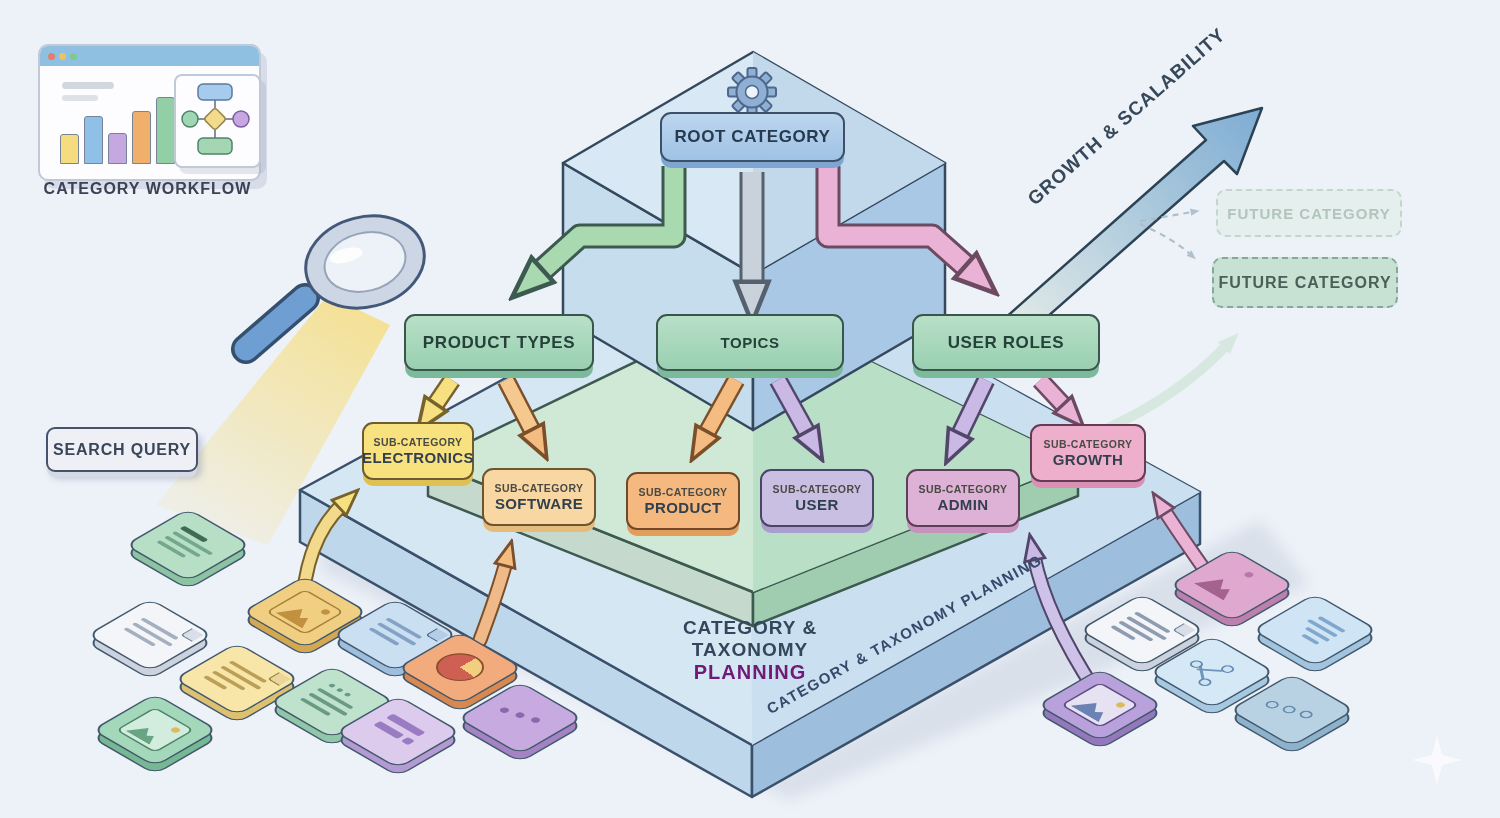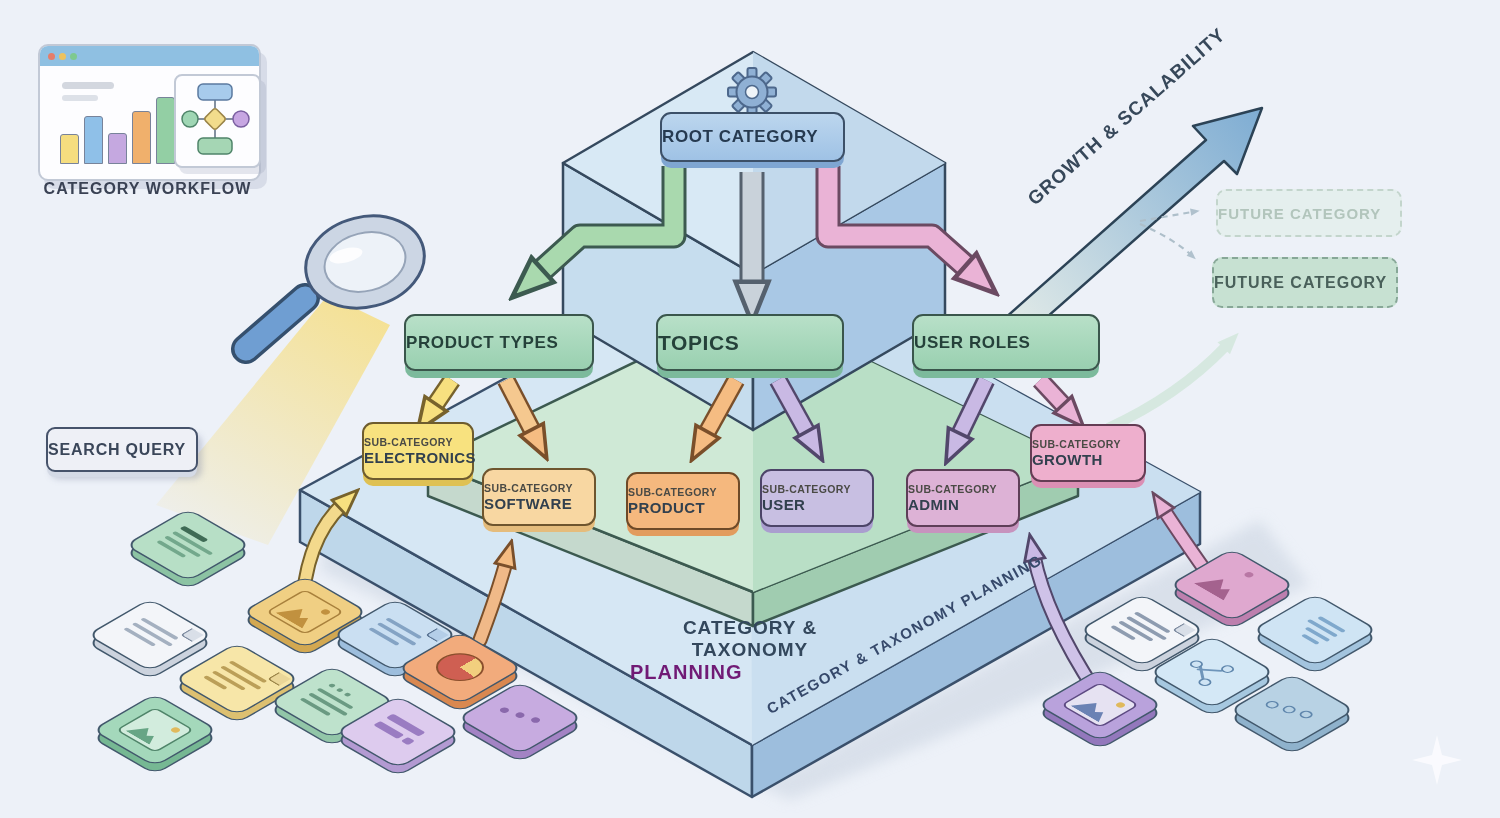--- a/index.html
+++ b/index.html
@@ -1,19 +1,19 @@
 <!DOCTYPE html>
 <html><head>
 <meta charset="utf-8">
 <style>
   html,body{margin:0;padding:0;background:#edf1f8;}
   #stage{position:relative;width:1500px;height:818px;overflow:hidden;background:#edf1f8;
          font-family:"Liberation Sans",sans-serif;}
   #scene{position:absolute;left:0;top:0;}
-  .lbl{position:absolute;display:flex;flex-direction:column;align-items:flex-start;justify-content:center;
+  .lbl{position:absolute;display:flex;flex-direction:column;align-items:center;justify-content:center;
        text-align:center;box-sizing:border-box;}
   .box3d{border:2px solid #3c5068;border-radius:11px;box-shadow:0 7px 0 -1px rgba(70,90,110,.35);}
   .node-title{font-weight:bold;color:#263a50;letter-spacing:.6px;}
   .subtag{font-weight:bold;font-size:10.5px;letter-spacing:.4px;color:#4a4a45;}
   .subname{font-weight:bold;font-size:15px;letter-spacing:.4px;color:#32404e;margin-top:1px;}
   .rot{transform-origin:left bottom;white-space:nowrap;}
   
   .tile{position:absolute;width:90px;height:90px;}
   .t-b,.t-t{position:absolute;inset:0;border:2px solid #42586c;border-radius:15px;
             transform:scaleY(.58) rotate(45deg);}
@@ -343,21 +343,21 @@
      clip-path:polygon(50% 0,60% 40%,100% 50%,60% 60%,50% 100%,40% 60%,0 50%,40% 40%)"></div>
 
 <div class="lbl box3d" style="left:660px;top:112px;width:185px;height:50px;background:linear-gradient(#bcd6ee,#9fc2e5);box-shadow:0 7px 0 -1px #7fa6d2">
   <div class="node-title" style="font-size:17px">ROOT CATEGORY</div>
 </div>
 
 <div class="lbl box3d" style="left:404px;top:314px;width:190px;height:57px;background:linear-gradient(#b8e0c8,#99d0b0);box-shadow:0 8px 0 -1px #7cba9c;border-color:#3a564c">
   <div class="node-title" style="font-size:17px;color:#25413a">PRODUCT TYPES</div>
 </div>
 <div class="lbl box3d" style="left:656px;top:314px;width:188px;height:57px;background:linear-gradient(#b8e0c8,#99d0b0);box-shadow:0 8px 0 -1px #7cba9c;border-color:#3a564c">
-  <div class="node-title" style="font-size:21px;color:#25413a">TOPICS</div>
+  <div class="node-title" style="font-size:15px;color:#25413a">TOPICS</div>
 </div>
 <div class="lbl box3d" style="left:912px;top:314px;width:188px;height:57px;background:linear-gradient(#b8e0c8,#99d0b0);box-shadow:0 8px 0 -1px #7cba9c;border-color:#3a564c">
   <div class="node-title" style="font-size:17px;color:#25413a">USER ROLES</div>
 </div>
 
 <div class="lbl box3d" style="left:362px;top:422px;width:112px;height:58px;background:#f8e27f;box-shadow:0 7px 0 -1px #dfc153;border-color:#6e5c2e">
   <div class="subtag">SUB-CATEGORY</div>
   <div class="subname">ELECTRONICS</div>
 </div>
 <div class="lbl box3d" style="left:482px;top:468px;width:114px;height:58px;background:#f8d7a2;box-shadow:0 7px 0 -1px #e5bc7c;border-color:#6e552e">

